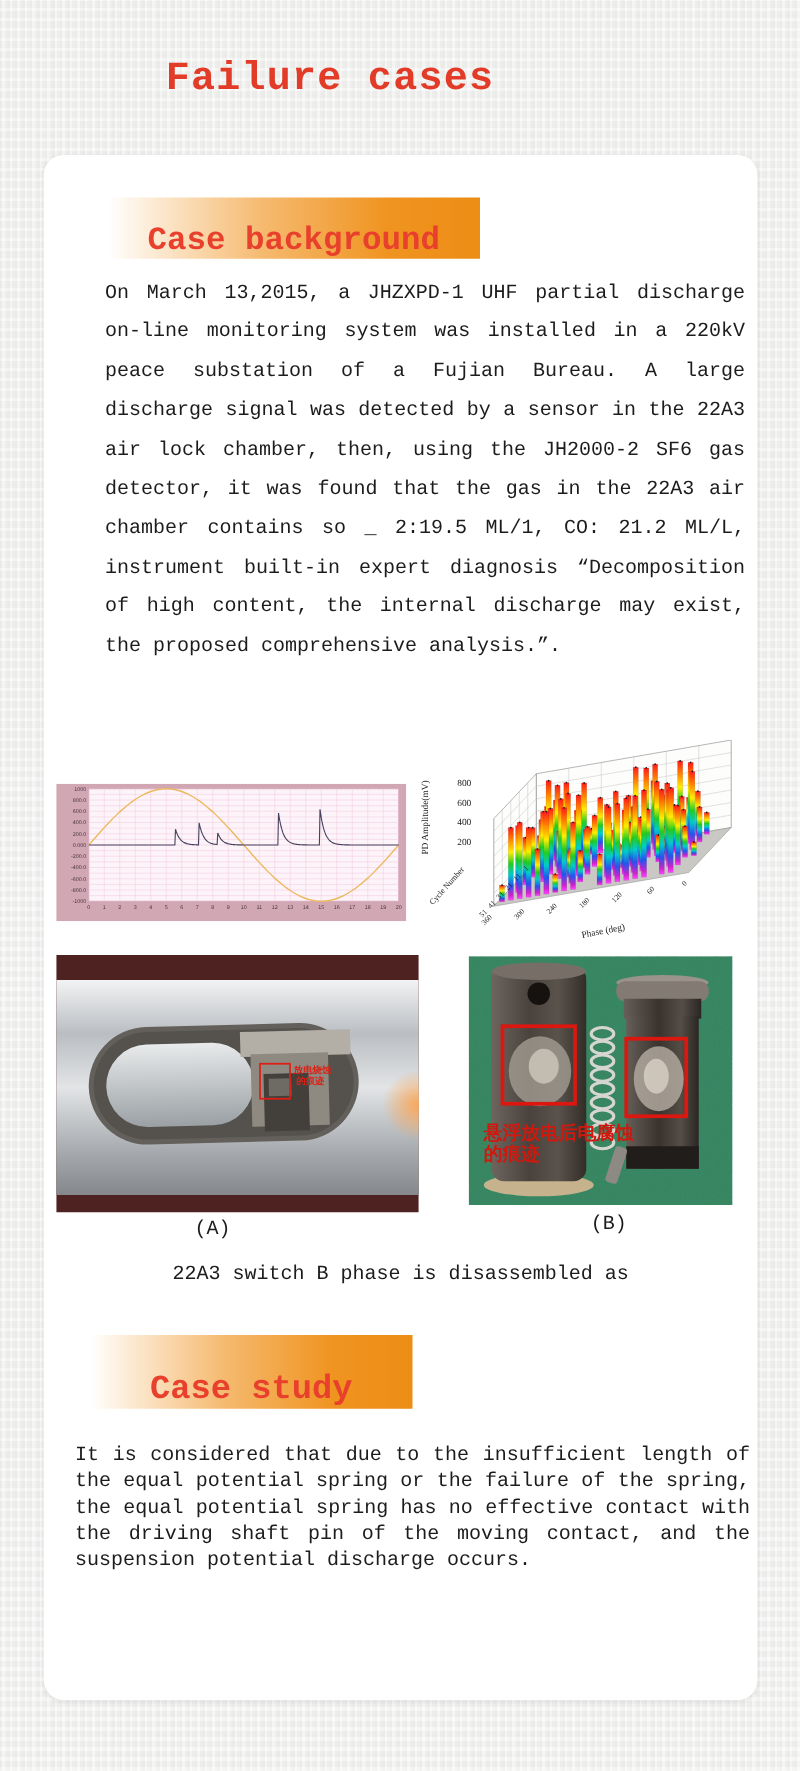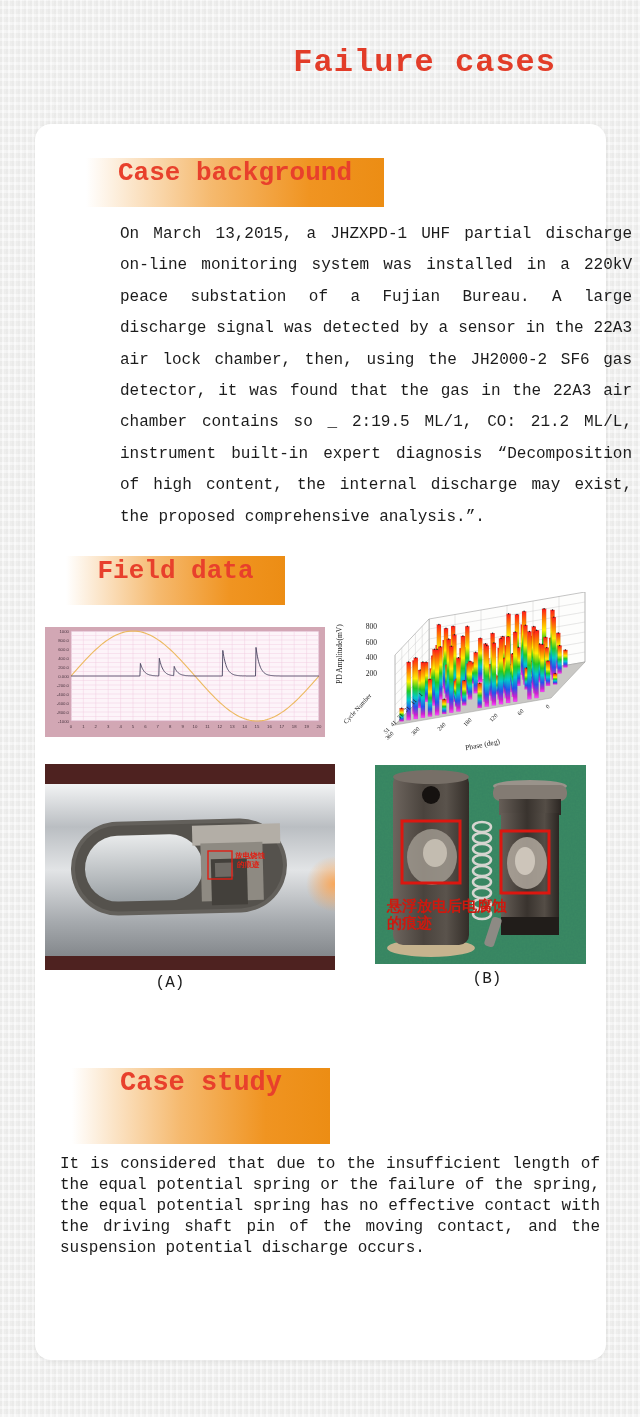--- a/index.html
+++ b/index.html
@@ -3,31 +3,31 @@
 <meta charset="utf-8">
 <style>
   html,body{margin:0;padding:0;}
   .canvas{position:relative;width:640px;height:1417px;overflow:hidden;
     background-color:#f1f1f0;
     background-image:
       repeating-linear-gradient(90deg, rgba(0,0,0,0.02) 0 2px, rgba(255,255,255,0.35) 2px 4px, rgba(0,0,0,0.008) 4px 6px),
       repeating-linear-gradient(0deg, rgba(255,255,255,0.45) 0 3px, rgba(0,0,0,0.008) 3px 8px);
     font-family:"Liberation Mono", monospace;}
   .abs{position:absolute;}
-  #page-title{left:0;top:44px;width:528px;text-align:right;font-size:32px;
-    color:#e23c28;letter-spacing:1px;font-weight:bold;padding-left:28px;}
+  #page-title{left:0;top:44px;width:528px;text-align:center;font-size:32px;
+    color:#e23c28;letter-spacing:1px;font-weight:bold;}
   #card{left:35px;top:124px;width:571px;height:1236px;background:#ffffff;
     border-radius:16px;box-shadow:0 1px 4px rgba(0,0,0,0.07);}
-  .sec-header{color:#e8402c;font-weight:bold;display:flex;align-items:flex-start;justify-content:center;
+  .sec-header{color:#e8402c;font-weight:bold;display:flex;align-items:flex-end;justify-content:center;
     background:linear-gradient(90deg, rgba(240,148,33,0) 0%, rgba(240,148,33,0.22) 14%, rgba(240,148,33,0.65) 42%, #f09421 75%, #ec8d14 100%);}
   #hdr-background{left:86px;top:158px;width:298px;height:49px;font-size:26px;}
   #hdr-field{left:66px;top:556px;width:219px;height:49px;font-size:26px;}
-  #hdr-study{left:72px;top:1068px;width:258px;height:76px;font-size:27px;}
+  #hdr-study{left:72px;top:1068px;width:258px;height:59px;font-size:27px;}
   .body-text{color:#1c1c1c;font-size:16px;text-align:justify;text-align-last:left;margin:0;}
-  #para-background{left:84px;top:219px;width:512px;line-height:31.4px;margin-left:36px;}
+  #para-background{left:84px;top:219px;width:512px;line-height:31.4px;}
   #para-study{left:60px;top:1154px;width:540px;line-height:21px;}
   #wf-chart{left:45px;top:627px;}
   #pd-chart{left:333px;top:592px;}
   #photo-a{left:45px;top:764px;}
   #photo-b{left:375px;top:765px;}
   .photo-label{color:#1c1c1c;font-size:16px;text-align:center;}
   #label-a{left:126px;top:974px;width:88px;}
   #label-b{left:443px;top:970px;width:88px;}
   #caption{left:35px;top:1010px;width:571px;text-align:center;color:#1c1c1c;
     font-size:16px;line-height:19.5px;}
@@ -43,23 +43,20 @@
   <div class="abs" id="page-title">Failure cases</div>
 
   <div class="abs" id="card"></div>
 
   <div class="abs sec-header" id="hdr-background">
     <span>Case background</span>
   </div>
 
   <p class="abs body-text" id="para-background">On March 13,2015, a JHZXPD-1 UHF partial discharge on-line monitoring system was installed in a 220kV peace substation of a Fujian Bureau. A large discharge signal was detected by a sensor in the 22A3 air lock chamber, then, using the JH2000-2 SF6 gas detector, it was found that the gas in the 22A3 air chamber contains so _ 2:19.5 ML/1, CO: 21.2 ML/L, instrument built-in expert diagnosis “Decomposition of high content, the internal discharge may exist, the proposed comprehensive analysis.”.</p>
 
-  <div class="abs sec-header" id="hdr-field">
-    <span>Field data</span>
-  </div>
 
   <svg class="abs" id="wf-chart" width="280" height="110" viewBox="0 0 280 110">
     <text x="150" y="107.5" text-anchor="middle" font-size="5" fill="#4a3540">time (ms)</text>
     <text x="8" y="49" transform="rotate(-90 8 49)" text-anchor="middle" font-size="5" fill="#4a3540">Magnitude(mV)</text>
   <rect x="0" y="0" width="280" height="110" fill="#d2a7b4"></rect>
       <rect x="26" y="4" width="248" height="90" fill="#fdf4f9" stroke="#b9849a" stroke-width="0.6"></rect>
       <line x1="26" y1="4" x2="26" y2="94" stroke="#f1cbe0" stroke-width="0.45"></line>
       <line x1="38.4" y1="4" x2="38.4" y2="94" stroke="#f1cbe0" stroke-width="0.45"></line>
       <line x1="50.8" y1="4" x2="50.8" y2="94" stroke="#f1cbe0" stroke-width="0.45"></line>
       <line x1="63.199999999999996" y1="4" x2="63.199999999999996" y2="94" stroke="#f1cbe0" stroke-width="0.45"></line>
@@ -462,20 +459,21 @@
       <rect x="113" y="152" width="10" height="30" rx="3" transform="rotate(18 118 167)" fill="#8d8a84"></rect>
     </g>
     <text x="12" y="146" font-size="15" fill="#cf180e">悬浮放电后电腐蚀</text>
     <text x="12" y="163" font-size="15" fill="#cf180e">的痕迹</text>
   </svg>
 
   <div class="abs photo-label" id="label-a">(A)</div>
   <div class="abs photo-label" id="label-b">(B)</div>
 
   <div class="abs" id="caption">
+    <div>22A3 switch B phase is disassembled as</div>
   </div>
 
   <div class="abs sec-header" id="hdr-study">
     <span>Case study</span>
   </div>
 
   <p class="abs body-text" id="para-study">It is considered that due to the insufficient length of the equal potential spring or the failure of the spring, the equal potential spring has no effective contact with the driving shaft pin of the moving contact, and the suspension potential discharge occurs.</p>
 
 </div>
 

